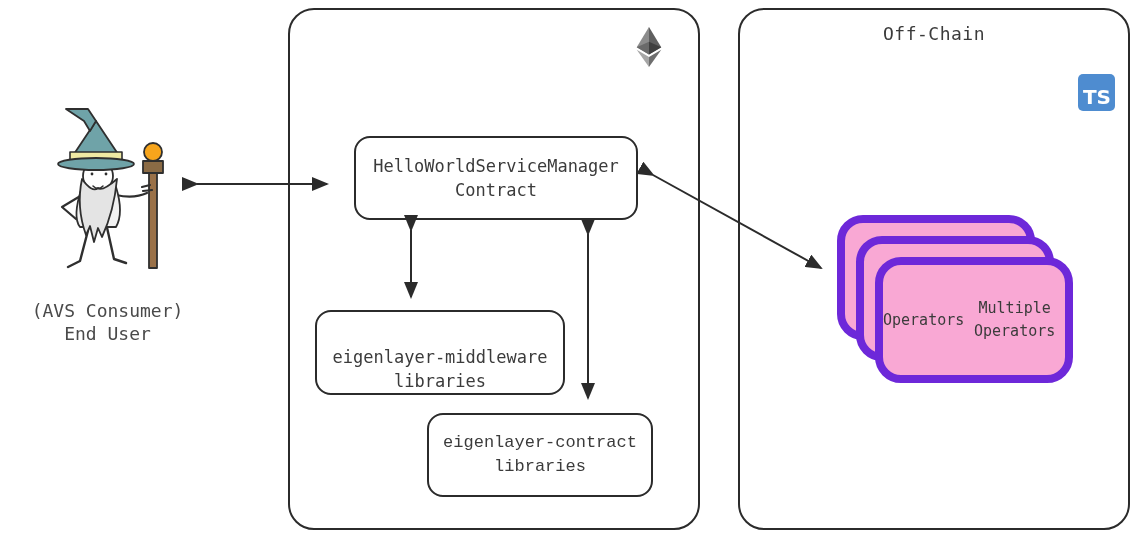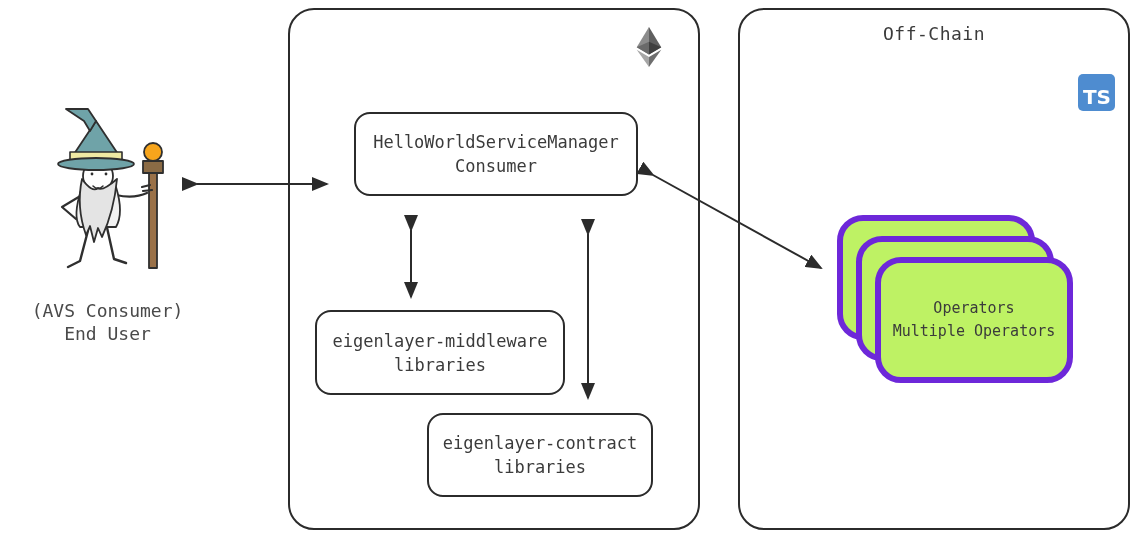--- a/index.html
+++ b/index.html
@@ -36,35 +36,35 @@
     flex-direction:column;
     align-items:center;
     justify-content:center;
     text-align:center;
     font-size:17px;
     line-height:24px;
     z-index:2;
   }
   .stack-box{
     position:absolute;
-    background:#bef264;
-    border:6px solid #6d28d9;
+    background:#f9a8d4;
+    border:8px solid #6d28d9;
     border-radius:26px;
     box-sizing:border-box;
     display:flex;
-    flex-direction:column;
+    flex-direction:row;
     align-items:center;
     justify-content:center;
     text-align:center;
     font-size:15px;
     line-height:23px;
   }
-  #sm-box{left:354px;top:112px;width:284px;height:84px;}
-  #mw-box{left:315px;top:310px;width:250px;height:85px;}
-  #ct-box{left:427px;top:413px;width:226px;height:84px;}
+  #sm-box{left:354px;top:136px;width:284px;height:84px;}
+  #mw-box{left:315px;top:310px;width:250px;height:85px;justify-content:flex-end;}
+  #ct-box{left:427px;top:413px;width:226px;height:84px;font-family:Liberation Mono, monospace;}
   #on-chain{left:288px;top:8px;width:412px;height:522px;}
   #off-chain{left:738px;top:8px;width:392px;height:522px;}
   #op-back{left:837px;top:215px;width:198px;height:125px;z-index:1;}
   #op-mid{left:856px;top:236px;width:198px;height:125px;z-index:2;}
   #op-front{left:875px;top:257px;width:198px;height:126px;z-index:3;}
   #ts-badge{
     position:absolute;top:20px;left:338px;
     width:37px;height:37px;
     background:#4e8cd0;
     border-radius:5px;
@@ -138,21 +138,21 @@
 
   <div id="off-chain" class="container-box">
     <div class="section-title">Off-Chain</div>
     <div id="ts-badge">
       <span>TS</span>
     </div>
   </div>
 
   <div id="sm-box" class="node-box">
     <div>HelloWorldServiceManager</div>
-    <div>Consumer</div>
+    <div>Contract</div>
   </div>
   <div id="mw-box" class="node-box">
     <div>eigenlayer-middleware</div>
     <div>libraries</div>
   </div>
   <div id="ct-box" class="node-box">
     <div>eigenlayer-contract</div>
     <div>libraries</div>
   </div>
 

